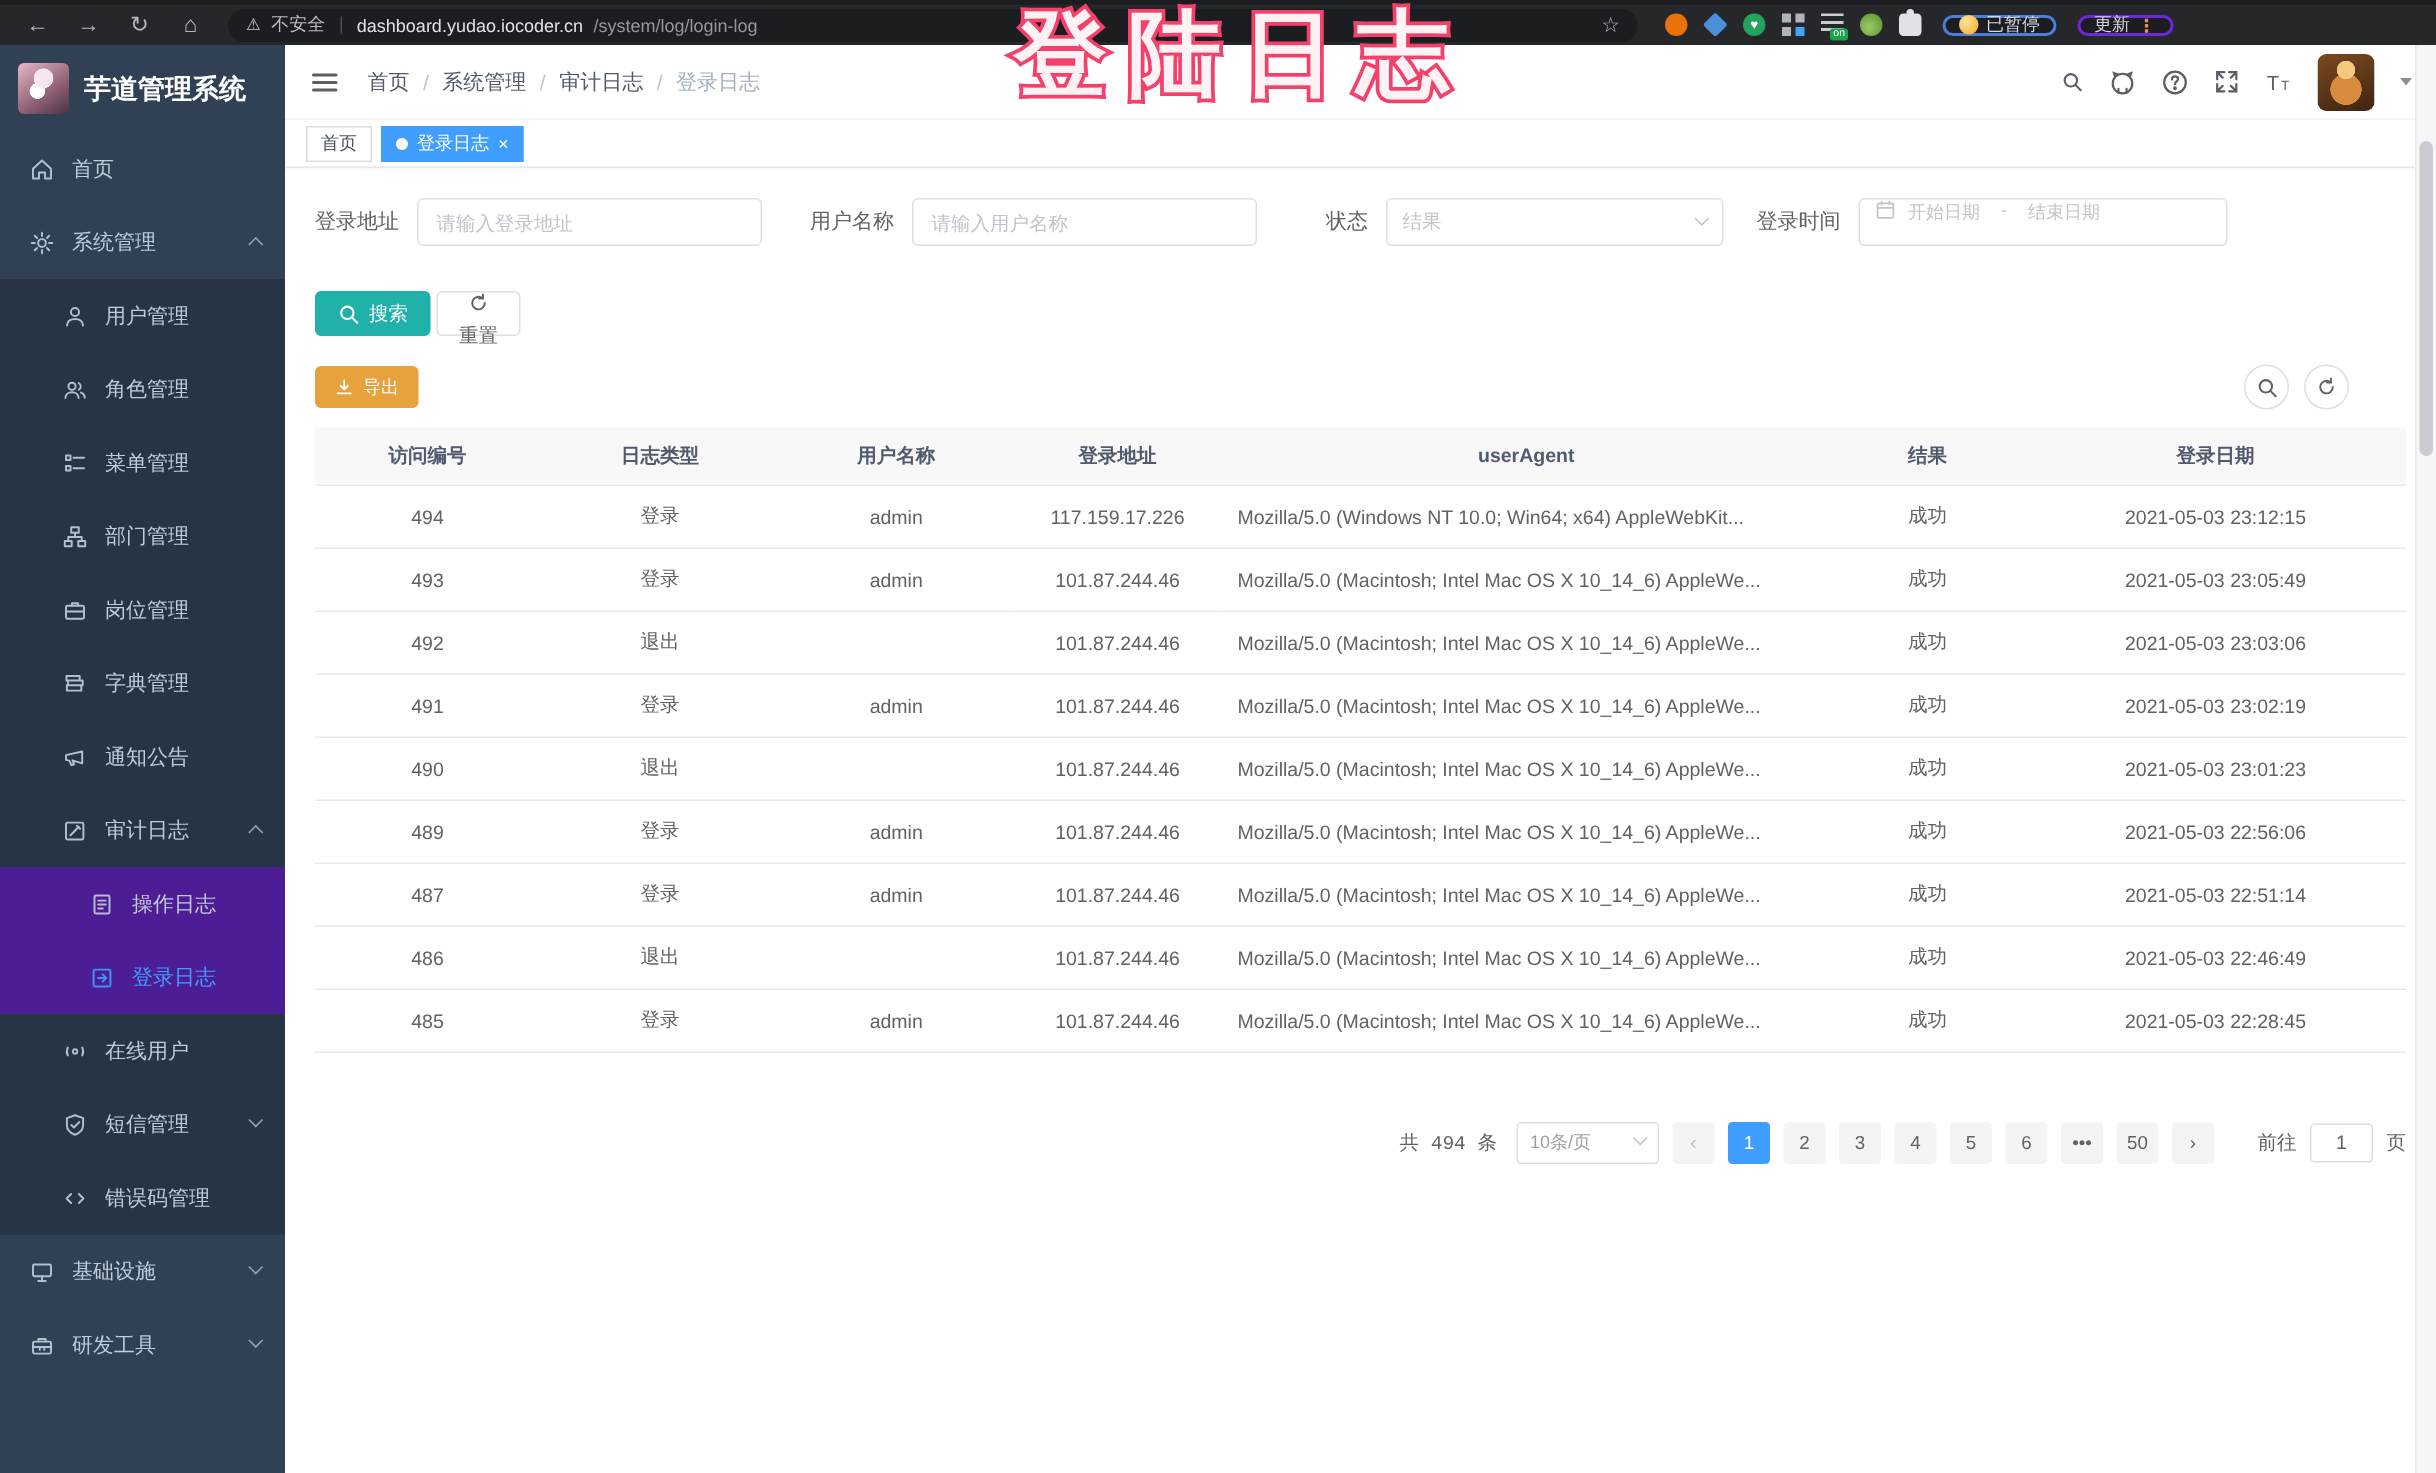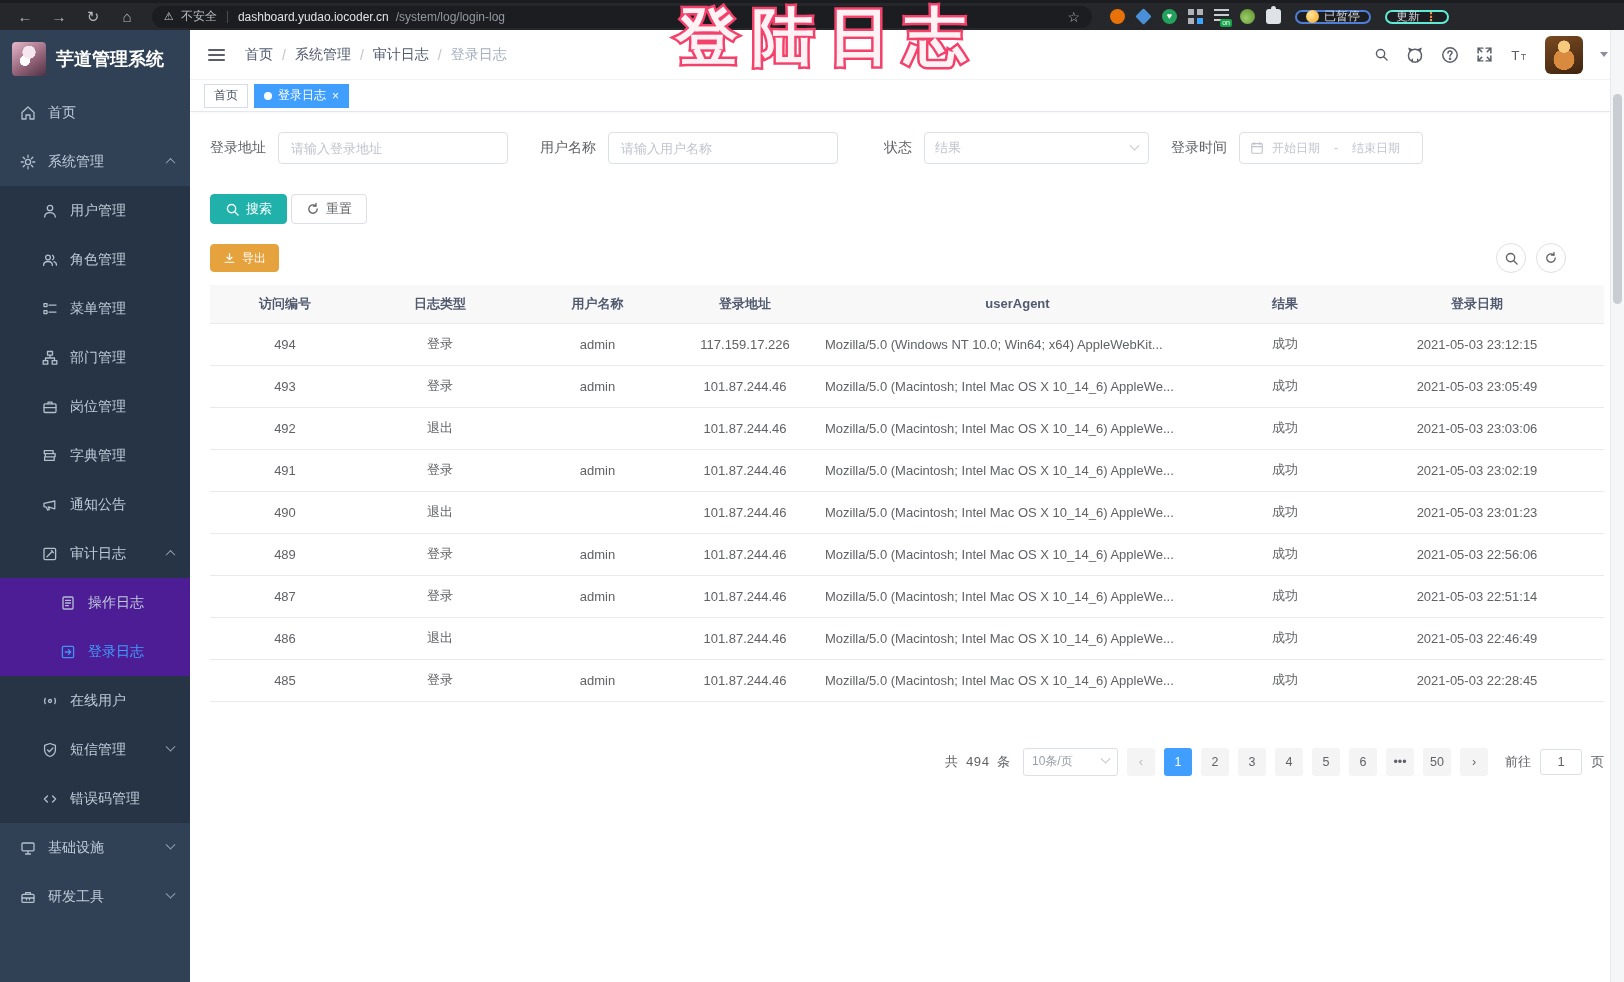--- a/index.html
+++ b/index.html
@@ -18,21 +18,21 @@
   .addr-sep { width:1px; height:12px; background:#4a4c52; margin:0 3px; }
   .addr-domain { color:#dfe2e7; }
   .addr-path { color:#93979f; }
   .addr-star { margin-left:auto; color:#b3b7bf; font-size:14px; }
   .ext-row { display:flex; align-items:center; gap:11px; margin-left:14px; }
   .ext { width:15px; height:15px; position:relative; display:block; }
   .ext-circle { border-radius:50%; }
   .pill { height:14px; border-radius:11px; display:flex; align-items:center; gap:5px; padding:0 9px;
     font-size:12px; color:#d3d6dc; background:#1c1d21; margin-left:10px; cursor:pointer; }
   .pill.paused { border:2px solid #4d7fd6; }
-  .pill.update { border:2px solid #5eead4; }
+  .pill.update { border:2px solid #6d28d9; }
   .emoji-face { width:13px; height:13px; border-radius:50%;
     background:radial-gradient(circle at 35% 35%, #ffe49b, #f5a623); }
   .dots { color:#e8914f; font-weight:bold; letter-spacing:1px; }
 
   
   .overlay-title { position:absolute; top:0px; left:676px; z-index:100; font-size:62px; font-weight:bold;
     letter-spacing:14px; line-height:1.18; color:#fff2f5; -webkit-text-stroke:5px #f4416b;
     paint-order:stroke fill; pointer-events:none; }
 
   
@@ -86,32 +86,32 @@
   
   .filter-row { display:flex; align-items:center; height:32px; }
   .f-label { font-size:14px; color:#606266; margin-right:12px; white-space:nowrap; }
   .ml32 { margin-left:32px; } .ml46 { margin-left:46px; } .ml22 { margin-left:22px; }
   .f-input { width:230px; height:32px; border:1px solid #dcdfe6; border-radius:4px; padding:0 12px;
     font-size:13px; color:#606266; outline:none; font-family:inherit; }
   .f-input::placeholder { color:#c0c4cc; }
   .f-select { width:225px; height:32px; border:1px solid #dcdfe6; border-radius:4px; padding:0 10px;
     display:flex; align-items:center; color:#c0c4cc; font-size:13px; cursor:pointer; }
   .f-select .chev, .pg-size .chev { border-color:#c0c4cc; margin-left:auto; }
-  .f-daterange { width:184px; height:32px; border:1px solid #dcdfe6; border-radius:4px; padding:0 10px;
-    display:flex; align-items:center; gap:8px; color:#c0c4cc; font-size:12px; cursor:pointer; }
+  .f-daterange { width:246px; height:32px; border:1px solid #dcdfe6; border-radius:4px; padding:0 10px;
+    display:flex; gap:8px; color:#c0c4cc; font-size:12px; cursor:pointer; }
   .f-daterange .icon { color:#c0c4cc; }
   .f-daterange .range-sep { margin:0 6px; }
 
   
   .btn { height:30px; border-radius:4px; padding:0 14px; font-size:13px; display:inline-flex;
     align-items:center; gap:6px; border:1px solid transparent; cursor:pointer; font-family:inherit; }
   .btn .icon { display:inline-flex; }
   .btn-row { margin-top:30px; display:flex; gap:4px; }
   .btn-search { background:#20B2AA; border-color:#20B2AA; color:#fff; }
-  .btn-reset { background:#fff; border-color:#dcdfe6; color:#606266; }
+  .btn-reset { background:#fff; border-color:#dcdfe6; color:#606266;flex-direction:column; }
   .export-row { margin-top:19px; display:flex; align-items:center; }
   .btn-export { background:#E6A23C; border-color:#E6A23C; color:#fff; height:28px; padding:0 12px; font-size:12px; }
   .tool-circles { margin-left:auto; display:flex; gap:10px; margin-right:38px; }
   .circle-btn { width:30px; height:30px; border-radius:50%; border:1px solid #dcdfe6; background:#fff;
     color:#606266; display:flex; align-items:center; justify-content:center; cursor:pointer; }
 
   
   table.log-table { margin-top:12px; width:100%; border-collapse:collapse; font-size:13px;
     color:#606266; table-layout:fixed; }
   .log-table th { background:#f8f8f9; color:#515a6e; font-weight:bold; height:38px;
@@ -124,21 +124,21 @@
   .pagination { margin-top:46px; display:flex; align-items:center; justify-content:flex-end;
     font-size:13px; color:#606266; gap:9px; padding-bottom:20px; }
   .pg-total { margin-right:4px;font-family:Liberation Mono, monospace; }
   .pg-size { width:95px; height:28px; border:1px solid #dcdfe6; border-radius:3px; padding:0 8px;
     display:flex; align-items:center; font-size:12px; color:#9aa0a8; cursor:pointer; }
   .page-btn { min-width:28px; height:28px; background:#f4f4f5; color:#606266; border-radius:3px;
     display:inline-flex; align-items:center; justify-content:center; font-size:12.5px; padding:0 5px;
     cursor:pointer; border:none; font-family:inherit; }
   .page-btn.active { background:#409EFF; color:#fff; }
   .pg-arrow { color:#b8bcc4; font-size:13px; }
-  .pg-goto-label { margin-left:8px; }
+  .pg-goto-label { margin-left:20px; }
   .pg-goto { width:42px; height:26px; border:1px solid #dcdfe6; border-radius:3px; text-align:center;
     font-size:13px; color:#606266; outline:none; font-family:inherit; }
 
   
   .scrollbar { position:absolute; top:30px; right:0; bottom:0; width:14px; background:#f5f6f8;
     border-left:1px solid #e6e8eb; z-index:30; }
   .scrollbar .thumb { position:absolute; top:64px; height:210px; left:2px; right:2px;
     background:#c9ccd2; border-radius:6px; }
 </style>
 </head>

